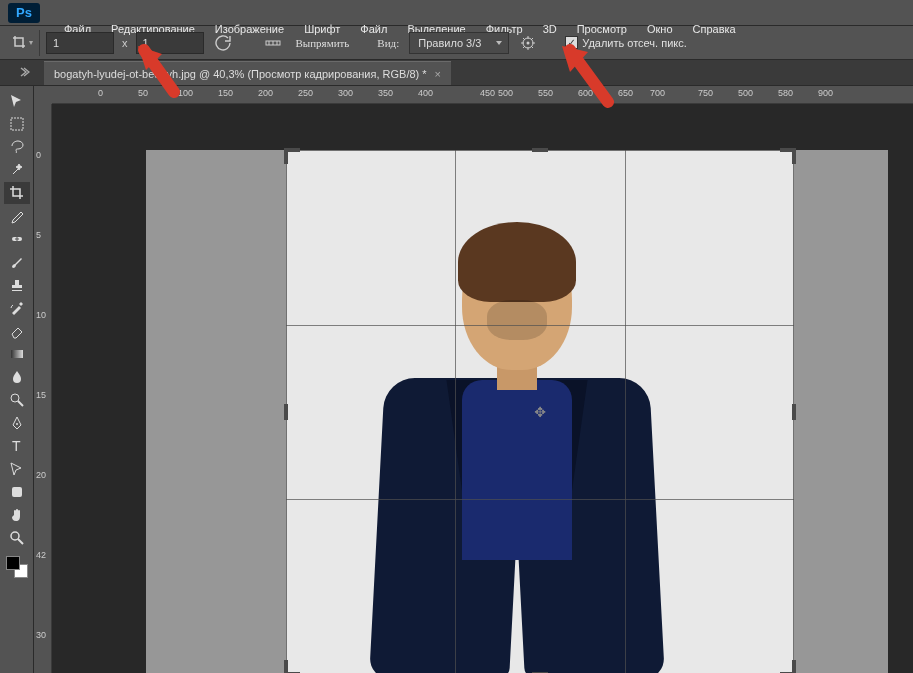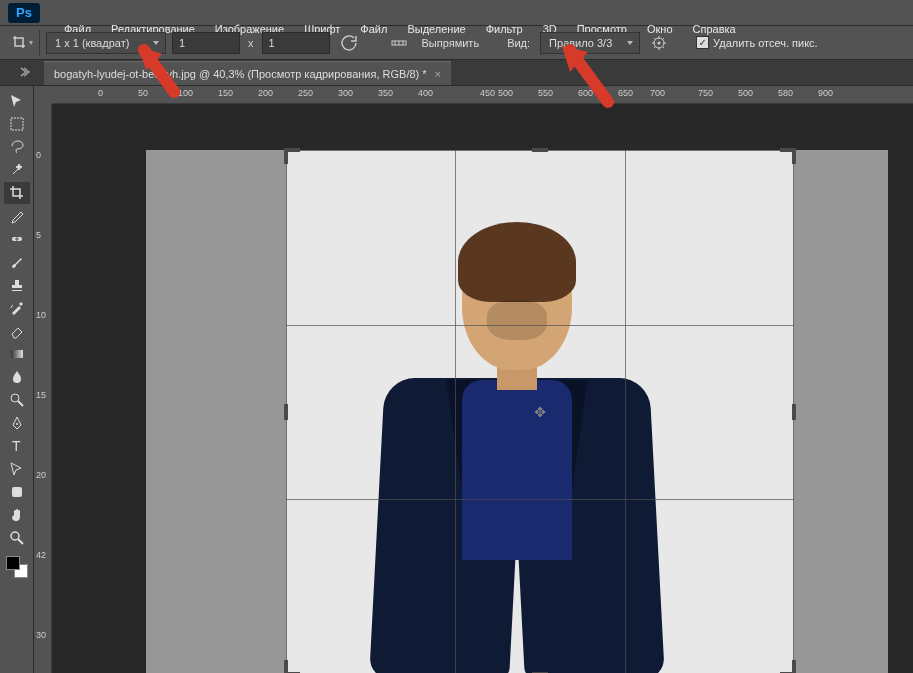--- a/index.html
+++ b/index.html
@@ -12,21 +12,21 @@
 
 
 .optionsbar { height:34px; background:#535353; display:flex; align-items:center; padding:0 6px; border-bottom:1px solid #2a2a2a; gap:6px; }
 .tool-indicator { width:34px; height:26px; display:flex; align-items:center; justify-content:center; border-right:1px solid #3a3a3a; }
 .dropdown { background:#4a4a4a; border:1px solid #333; height:22px; display:flex; align-items:center; padding:0 18px 0 8px; color:#ddd; position:relative; min-width:60px; }
 .dropdown::after { content:""; position:absolute; right:6px; top:50%; width:0; height:0; border-left:3px solid transparent; border-right:3px solid transparent; border-top:4px solid #bbb; transform:translateY(-50%); }
 .dropdown.aspect { min-width:120px; }
 .num-input { background:#3a3a3a; border:1px solid #2a2a2a; height:22px; width:68px; color:#ddd; padding:0 6px; display:flex; align-items:center; }
 .x-label { color:#ccc; padding:0 2px; }
 .icon-btn { width:26px; height:22px; display:flex; align-items:center; justify-content:center; cursor:pointer; }
-.opt-label { color:#ddd; padding:0 4px; }
+.opt-label { color:#ddd; padding:0 4px;font-family:Liberation Serif, serif; }
 .checkbox { width:13px; height:13px; background:#ddd; border:1px solid #333; display:inline-flex; align-items:center; justify-content:center; color:#333; font-size:10px; margin-right:4px; }
 .check-wrap { display:flex; align-items:center; }
 
 
 .tabbar { height:26px; background:#3a3a3a; display:flex; align-items:flex-end; padding-left:44px; border-bottom:1px solid #2a2a2a; }
 .left-gutter-icon { width:40px; height:26px; position:absolute; left:4px; display:flex; align-items:center; justify-content:center; }
 .doc-tab { background:#535353; height:24px; display:flex; align-items:center; padding:0 10px; color:#ddd; font-size:11px; border-top:1px solid #6a6a6a; position:relative; }
 .tab-close { margin-left:8px; color:#aaa; cursor:pointer; }
 
 
@@ -104,21 +104,20 @@
   <div class="menu-item">Справка</div>
 </div>
 
 <div class="optionsbar">
   <div class="tool-indicator">
     <svg width="16" height="16" viewBox="0 0 16 16">
         <path d="M3 1v10h10M1 3h10v10" stroke="#ccc" stroke-width="1.5" fill="none"></path>
       </svg>
     <span style="font-size:8px;color:#aaa;margin-left:1px">▾</span>
   </div>
-  <div class="dropdown aspect">1 x 1 (квадрат)</div>
   <div class="num-input">1</div>
   <span class="x-label">x</span>
   <div class="num-input">1</div>
   <div class="icon-btn">
     <svg width="16" height="16" viewBox="0 0 16 16">
         <path d="M13 3a7 7 0 1 0 2 5" stroke="#ccc" fill="none" stroke-width="1.4"></path>
         <path d="M15 1v5h-5" stroke="#ccc" fill="none" stroke-width="1.4"></path>
       </svg>
   </div>
   <div style="width:12px"></div>

